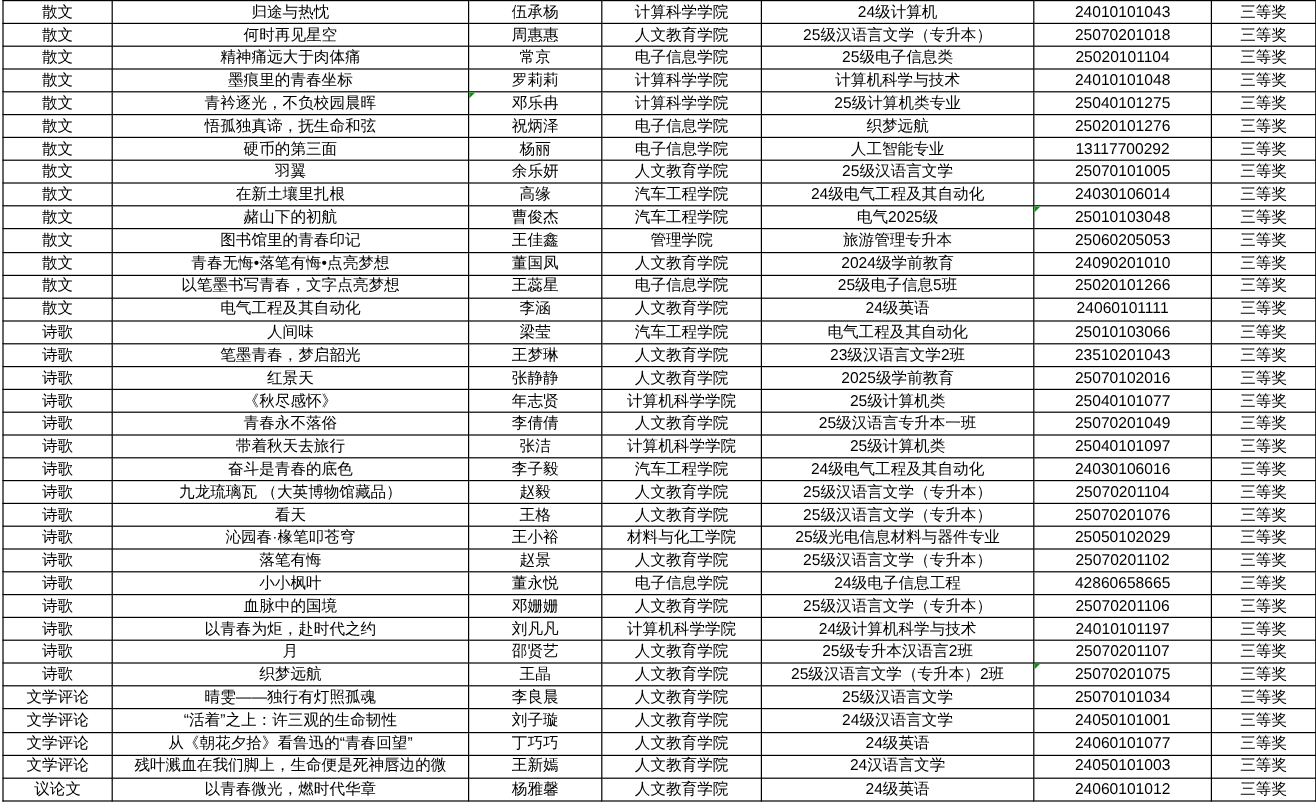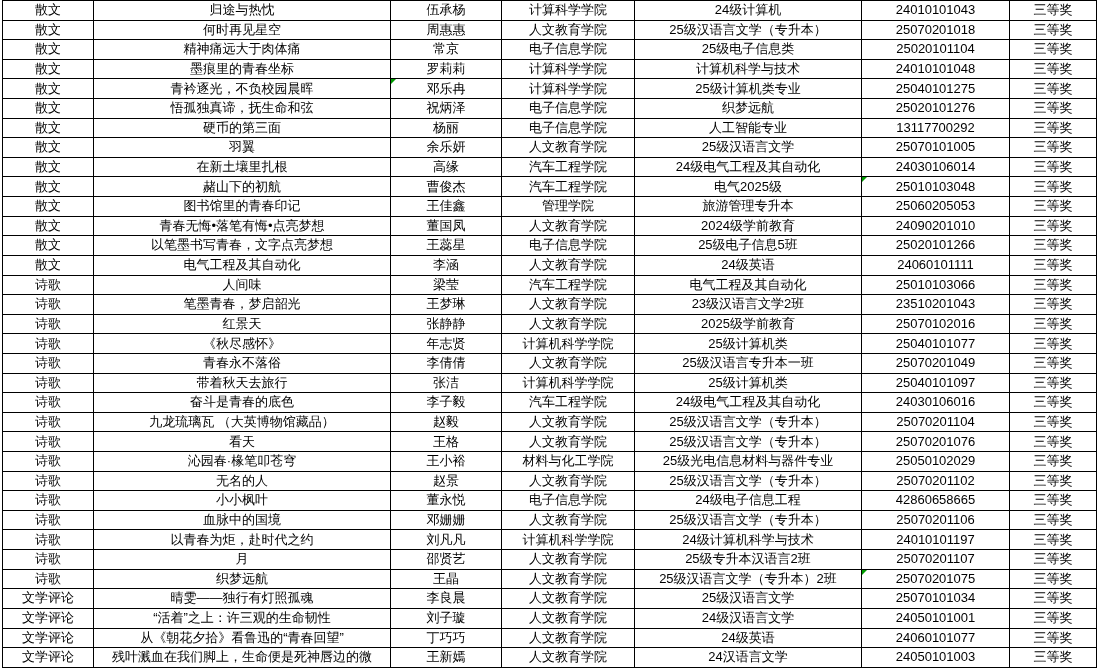--- a/index.html
+++ b/index.html
@@ -269,21 +269,21 @@
     <td>诗歌</td>
     <td>沁园春·椽笔叩苍穹</td>
     <td>王小裕</td>
     <td>材料与化工学院</td>
     <td>25级光电信息材料与器件专业</td>
     <td>25050102029</td>
     <td>三等奖</td>
   </tr>
       <tr>
     <td>诗歌</td>
-    <td>无名的人</td>
+    <td>落笔有悔</td>
     <td>赵景</td>
     <td>人文教育学院</td>
     <td>25级汉语言文学（专升本）</td>
     <td>25070201102</td>
     <td>三等奖</td>
   </tr>
       <tr>
     <td>诗歌</td>
     <td>小小枫叶</td>
     <td>董永悦</td>
@@ -357,14 +357,23 @@
   </tr>
       <tr>
     <td>文学评论</td>
     <td>残叶溅血在我们脚上，生命便是死神唇边的微</td>
     <td>王新嫣</td>
     <td>人文教育学院</td>
     <td>24汉语言文学</td>
     <td>24050101003</td>
     <td>三等奖</td>
   </tr>
+      <tr>
+    <td>议论文</td>
+    <td>以青春微光，燃时代华章</td>
+    <td>杨雅馨</td>
+    <td>人文教育学院</td>
+    <td>24级英语</td>
+    <td>24060101012</td>
+    <td>三等奖</td>
+  </tr>
     </tbody>
 </table>
 
 </body></html>

